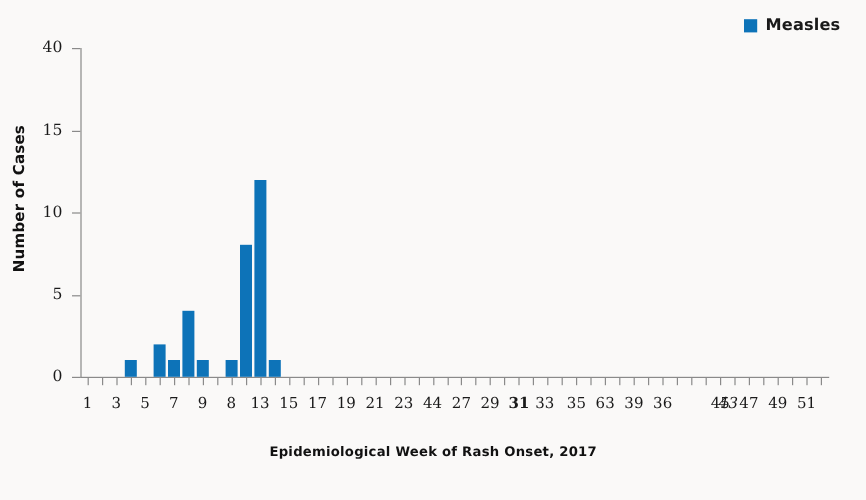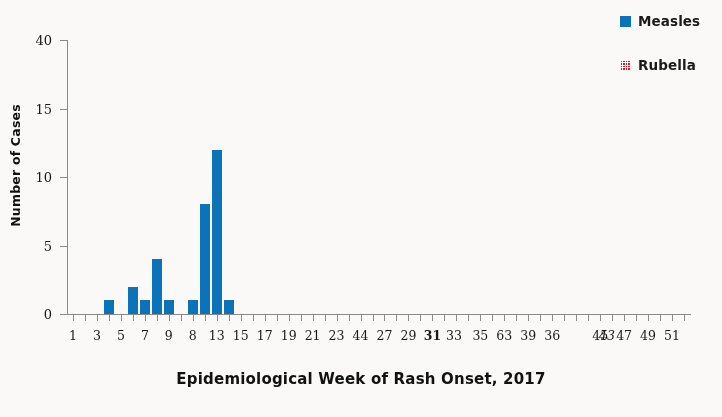--- a/index.html
+++ b/index.html
@@ -73,21 +73,21 @@
     font-weight: bold;
     color: #111;
     letter-spacing: .2px;
   }
   #x-axis-title {
     position: absolute;
     left: 0;
     top: 370px;
     width: 722px;
     text-align: center;
-    font-size: 15px;
+    font-size: 11px;
     font-weight: bold;
     color: #111;
     letter-spacing: .2px;
   }
 
   
   #plot {
     position: absolute;
     left: 67px;
     top: 40px;
@@ -153,24 +153,20 @@
 </style>
 </head>
 <body>
 
 <div id="chart-root">
 
   <div class="legend">
     <div class="legend-entry">
       <span class="legend-swatch measles"></span>
       <span class="legend-label">Measles</span>
-    </div>
-    <div class="legend-entry">
-      <span class="legend-swatch rubella"></span>
-      <span class="legend-label">Rubella</span>
     </div>
   </div>
 
   <div id="y-axis-title">
     <span>Number of Cases</span>
   </div>
 
   <div id="y-axis-line"></div>
   <div id="x-axis-line"></div>
 

